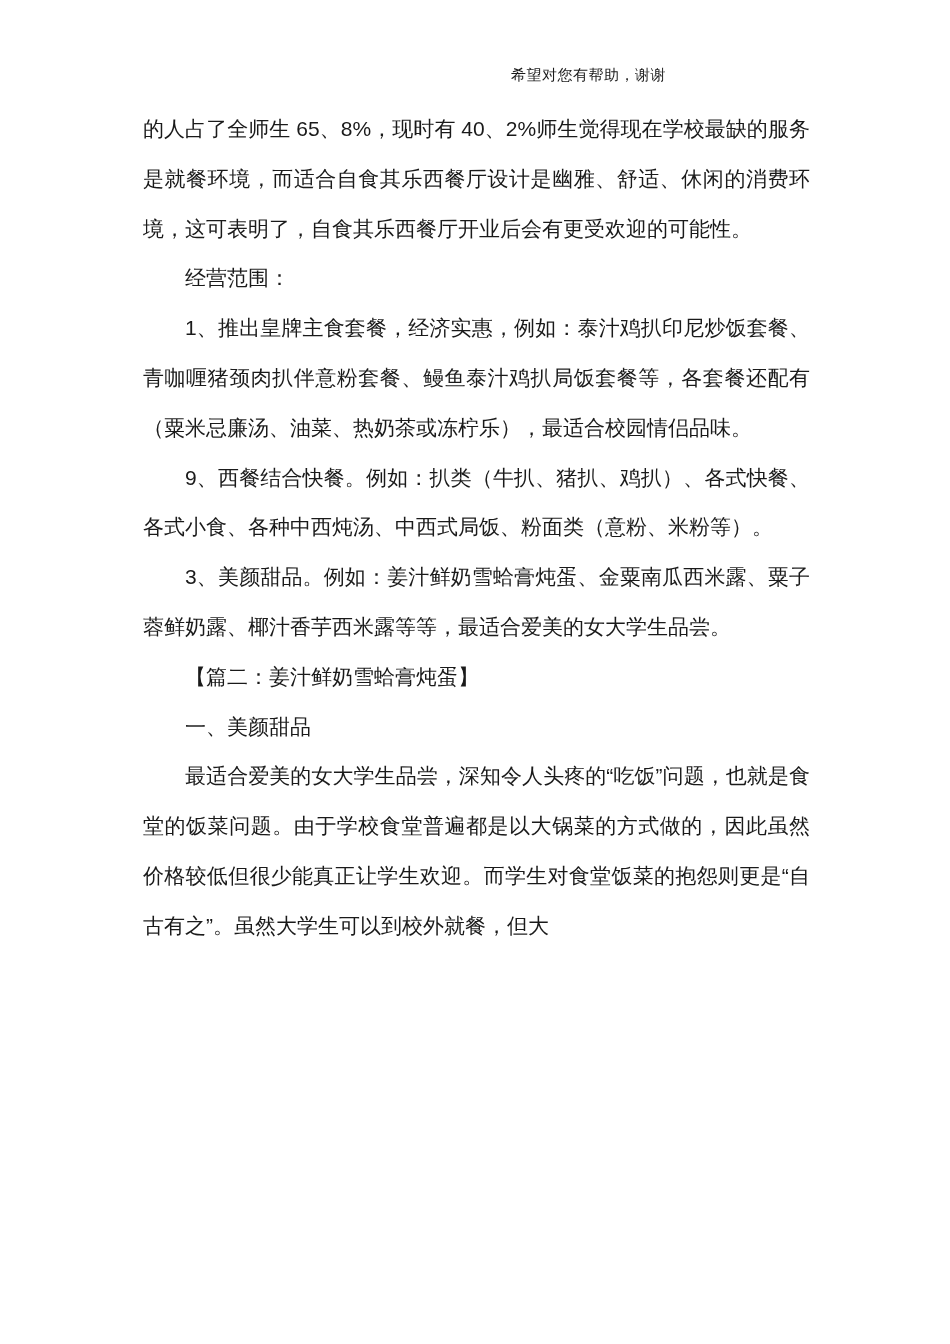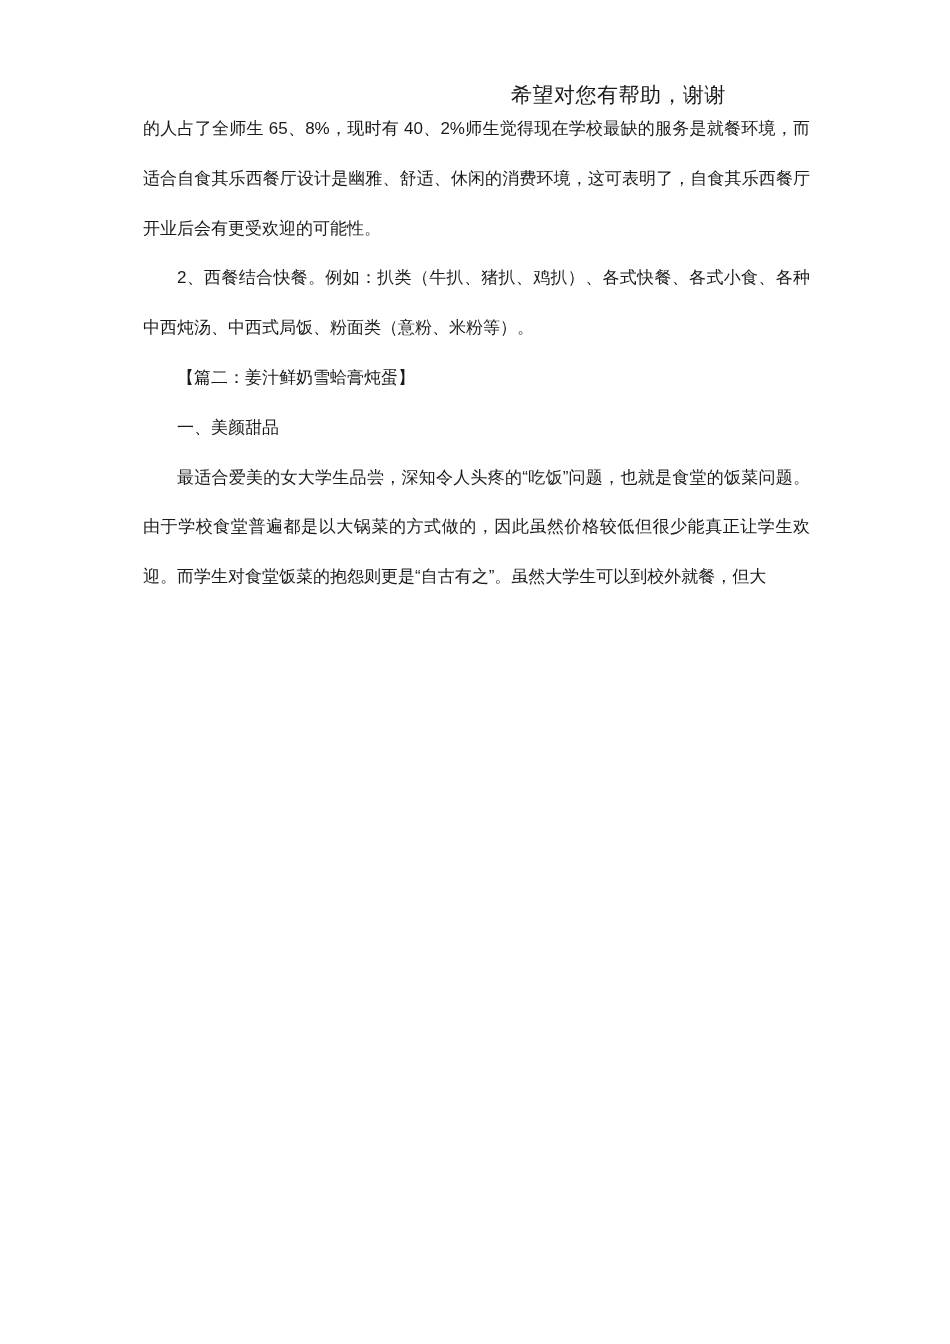--- a/index.html
+++ b/index.html
@@ -16,33 +16,32 @@
   }
   .page {
     position: absolute;
     inset: 0;
     background: #ffffff;
   }
   .doc-header {
     position: absolute;
     left: 511px;
     top: 63px;
-    font-size: 21px;
+    font-size: 15px;
     line-height: 24px;
     color: #1a1a1a;
     white-space: nowrap;
     letter-spacing: 0.5px;
-    margin-top: 20px;
   }
   .doc-body {
     position: absolute;
     left: 143px;
     top: 104px;
     width: 667px;
-    font-size: 17px;
+    font-size: 21px;
     line-height: 49.8px;
     color: #1a1a1a;
     text-align: justify;
     text-justify: inter-ideograph;
   }
   .doc-body p {
     margin: 0;
     padding: 0;
     text-indent: 2em;
     text-align-last: left;
@@ -55,19 +54,22 @@
 </style>
 </head>
 <body>
 
 <div class="page">
 
   <div class="doc-header">希望对您有帮助，谢谢</div>
 
   <div class="doc-body">
       <p class="no-indent">的人占了全师生 65、8%，现时有 40、2%师生觉得现在学校最缺的服务是就餐环境，而适合自食其乐西餐厅设计是幽雅、舒适、休闲的消费环境，这可表明了，自食其乐西餐厅开业后会有更受欢迎的可能性。</p>
-      <p>2、西餐结合快餐。例如：扒类（牛扒、猪扒、鸡扒）、各式快餐、各式小食、各种中西炖汤、中西式局饭、粉面类（意粉、米粉等）。</p>
+      <p>经营范围：</p>
+      <p>1、推出皇牌主食套餐，经济实惠，例如：泰汁鸡扒印尼炒饭套餐、青咖喱猪颈肉扒伴意粉套餐、鳗鱼泰汁鸡扒局饭套餐等，各套餐还配有（粟米忌廉汤、油菜、热奶茶或冻柠乐），最适合校园情侣品味。</p>
+      <p>9、西餐结合快餐。例如：扒类（牛扒、猪扒、鸡扒）、各式快餐、各式小食、各种中西炖汤、中西式局饭、粉面类（意粉、米粉等）。</p>
+      <p>3、美颜甜品。例如：姜汁鲜奶雪蛤膏炖蛋、金粟南瓜西米露、粟子蓉鲜奶露、椰汁香芋西米露等等，最适合爱美的女大学生品尝。</p>
       <p>【篇二：姜汁鲜奶雪蛤膏炖蛋】</p>
       <p>一、美颜甜品</p>
       <p>最适合爱美的女大学生品尝，深知令人头疼的“吃饭”问题，也就是食堂的饭菜问题。由于学校食堂普遍都是以大锅菜的方式做的，因此虽然价格较低但很少能真正让学生欢迎。而学生对食堂饭菜的抱怨则更是“自古有之”。虽然大学生可以到校外就餐，但大</p>
     </div>
 
 </div>
 
 </body></html>

